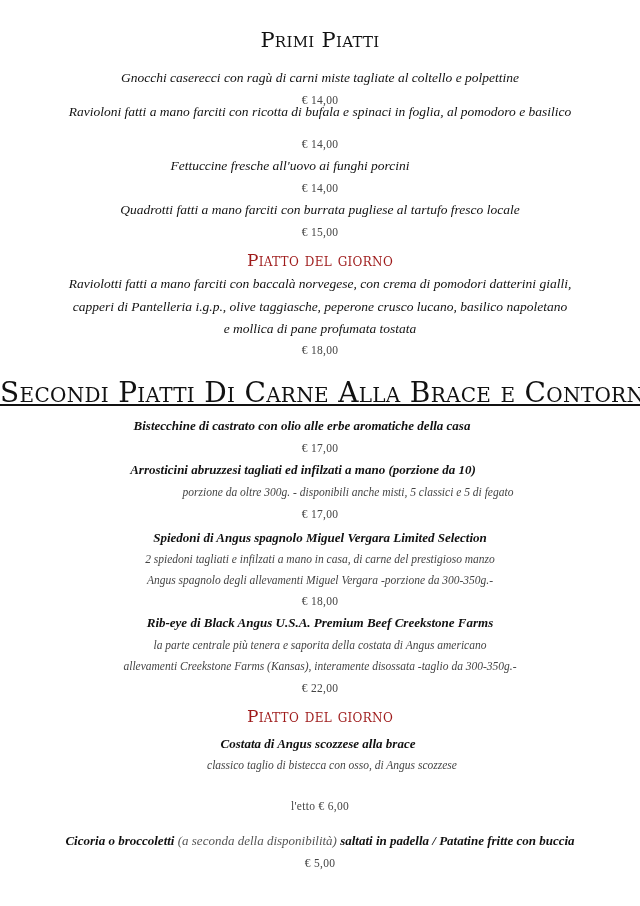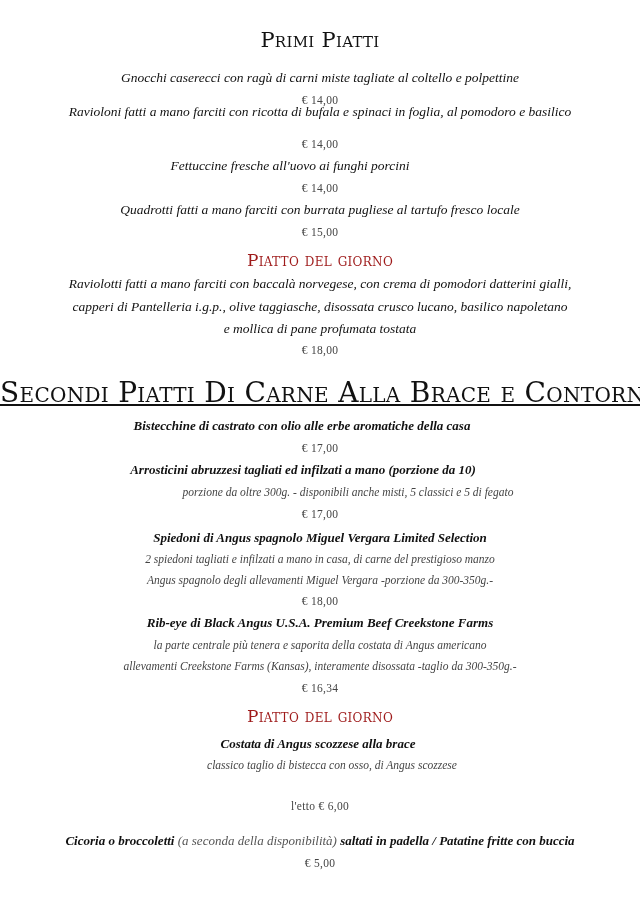--- a/index.html
+++ b/index.html
@@ -85,42 +85,42 @@
   <div class="line price" style="top:138px;">€ 14,00</div>
 
   <div class="line dish" style="top:158px; left:-30px;">Fettuccine fresche all'uovo ai funghi porcini</div>
   <div class="line price" style="top:182px;">€ 14,00</div>
 
   <div class="line dish" style="top:202px;">Quadrotti fatti a mano farciti con burrata pugliese al tartufo fresco locale</div>
   <div class="line price" style="top:226px;">€ 15,00</div>
 
   <div class="line heading red" style="top:250px;">Piatto del giorno</div>
   <div class="line dish" style="top:276px;">Raviolotti fatti a mano farciti con baccalà norvegese, con crema di pomodori datterini gialli,</div>
-  <div class="line dish" style="top:299px;">capperi di Pantelleria i.g.p., olive taggiasche, disossata crusco lucano, basilico napoletano</div>
+  <div class="line dish" style="top:299px;">capperi di Pantelleria i.g.p., olive taggiasche, peperone crusco lucano, basilico napoletano</div>
   <div class="line dish" style="top:321px;">e mollica di pane profumata tostata</div>
   <div class="line price" style="top:344px;">€ 18,00</div>
 
   <div class="line heading big" style="top:376px;">Secondi Piatti Di Carne Alla Brace e Contorni</div>
 
   <div class="line dish bold" style="top:418px; left:-18px;">Bistecchine di castrato con olio alle erbe aromatiche della casa</div>
   <div class="line price" style="top:442px;">€ 17,00</div>
 
   <div class="line dish bold" style="top:462px; left:-17px;">Arrosticini abruzzesi tagliati ed infilzati a mano (porzione da 10)</div>
   <div class="line desc" style="top:486px;margin-left:28px;">porzione da oltre 300g. - disponibili anche misti, 5 classici e 5 di fegato</div>
   <div class="line price" style="top:508px;">€ 17,00</div>
 
   <div class="line dish bold" style="top:530px;">Spiedoni di Angus spagnolo Miguel Vergara Limited Selection</div>
   <div class="line desc" style="top:553px;">2 spiedoni tagliati e infilzati a mano in casa, di carne del prestigioso manzo</div>
   <div class="line desc" style="top:574px;">Angus spagnolo degli allevamenti Miguel Vergara -porzione da 300-350g.-</div>
   <div class="line price" style="top:595px;">€ 18,00</div>
 
   <div class="line dish bold" style="top:615px;">Rib-eye di Black Angus U.S.A. Premium Beef Creekstone Farms</div>
   <div class="line desc" style="top:639px;">la parte centrale più tenera e saporita della costata di Angus americano</div>
   <div class="line desc" style="top:660px;">allevamenti Creekstone Farms (Kansas), interamente disossata -taglio da 300-350g.-</div>
-  <div class="line price" style="top:682px;">€ 16,34</div>
+  <div class="line price" style="top:682px;">€ 22,00</div>
 
   <div class="line heading red" style="top:706px;">Piatto del giorno</div>
   <div class="line dish bold" style="top:736px; left:-2px;">Costata di Angus scozzese alla brace</div>
   <div class="line desc" style="top:759px; left:12px;">classico taglio di bistecca con osso, di Angus scozzese</div>
   <div class="line price" style="top:800px;">l'etto € 6,00</div>
 
   <div class="line dish bold" style="top:833px;">
     <span>Cicoria o broccoletti </span><span class="muted">(a seconda della disponibilità)</span><span> saltati in padella / Patatine fritte con buccia</span>
   </div>
   <div class="line price" style="top:857px;">€ 5,00</div>

